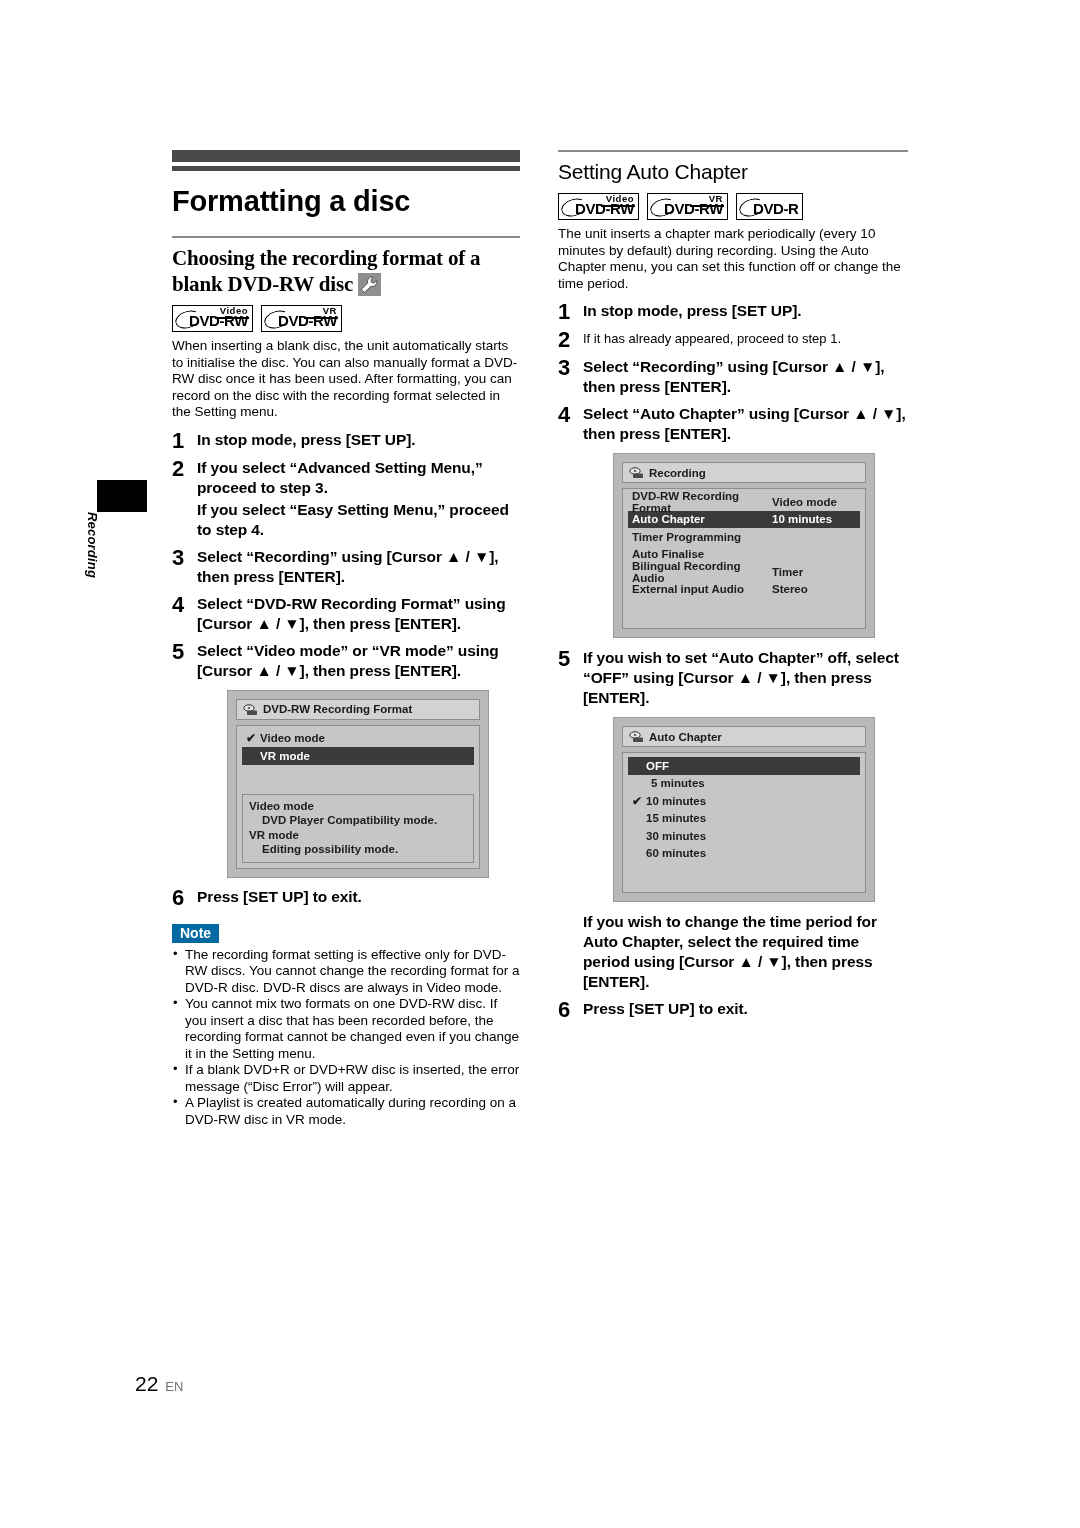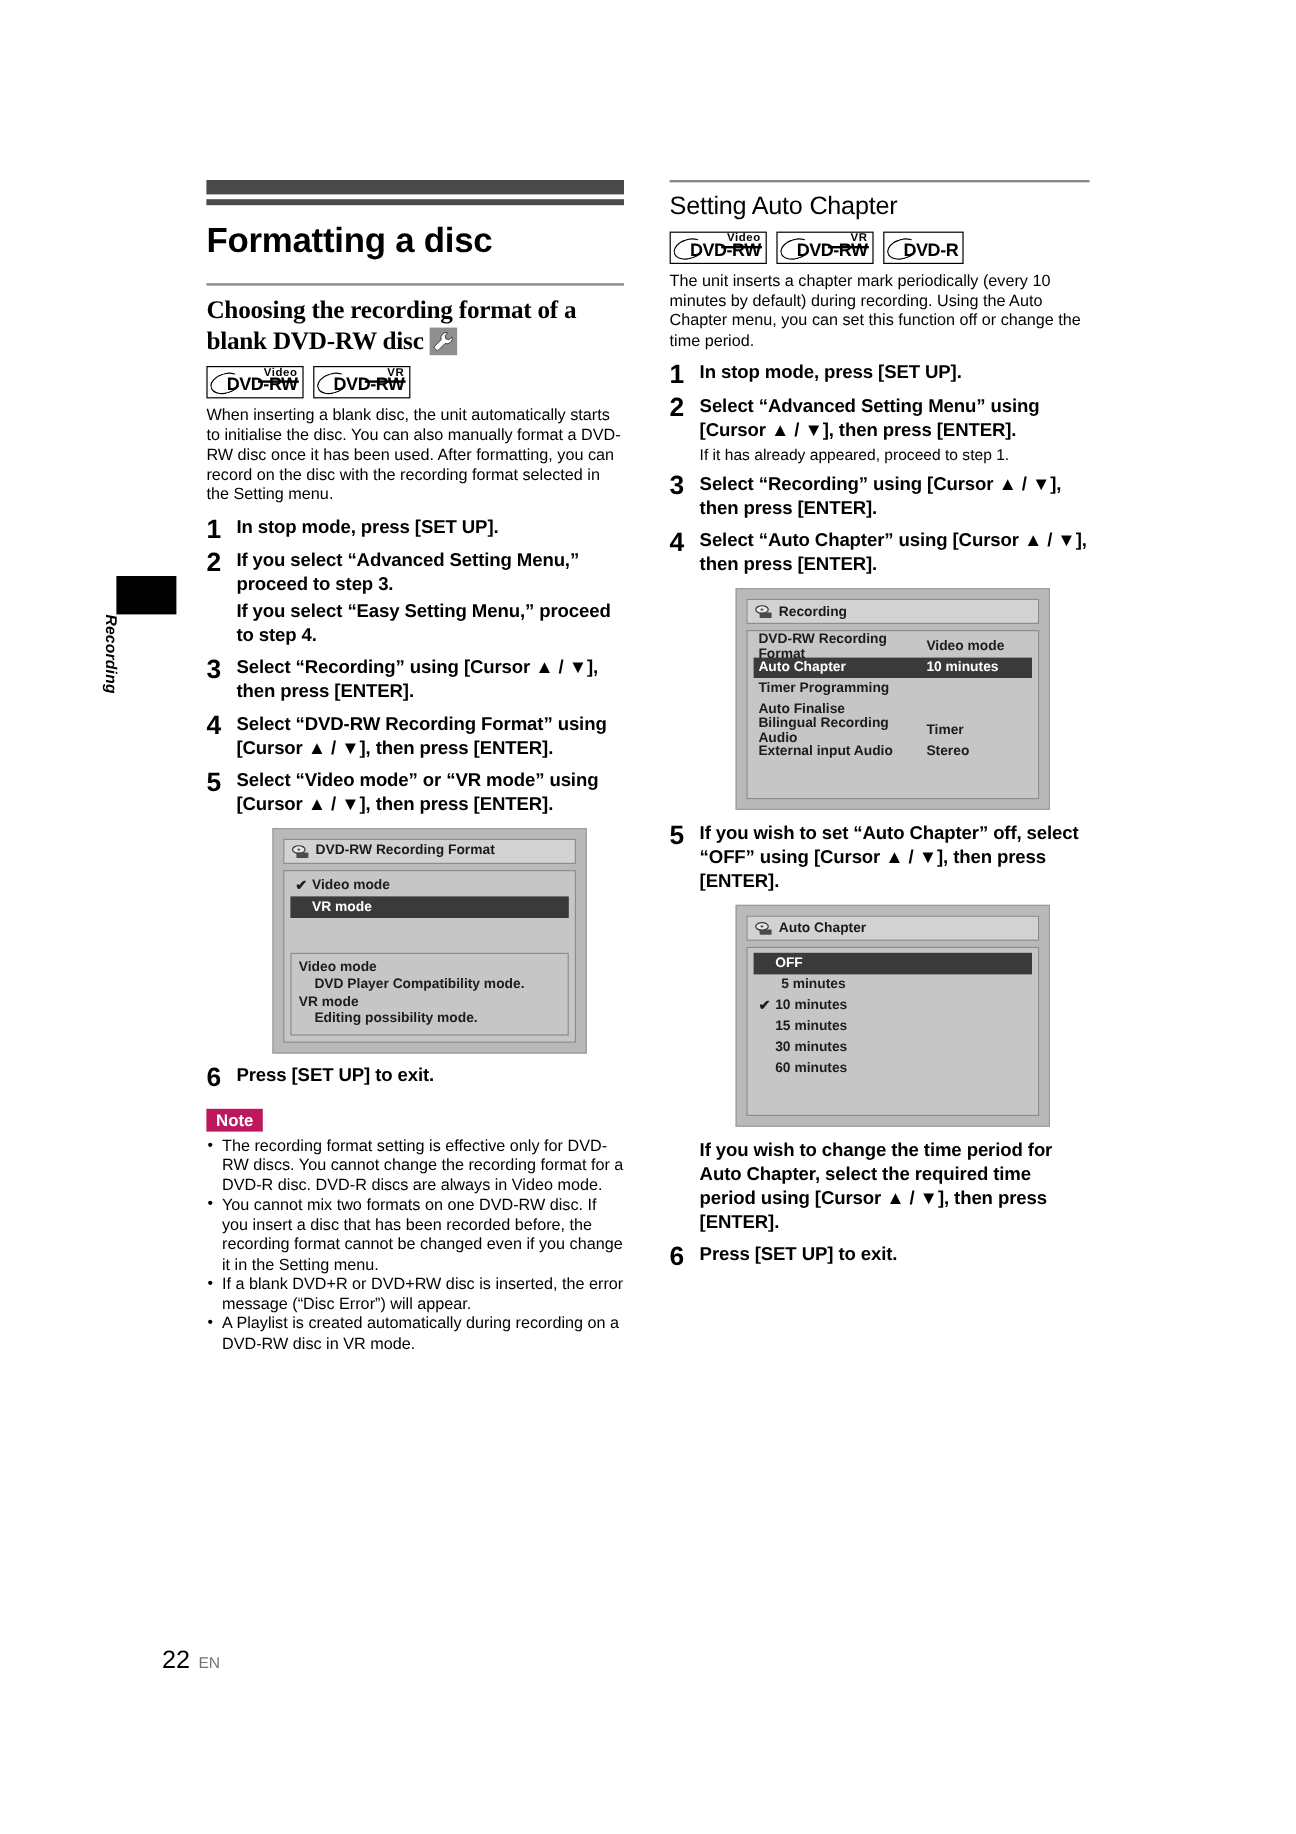--- a/index.html
+++ b/index.html
@@ -102,21 +102,21 @@
     letter-spacing:-.1px;
   }
   .step .sub {
     font-size:13px; font-weight:normal; line-height:16px;
     margin-top:2px;
   }
   .step-noindent { margin-left:25px; }
 
   
   .note-badge {
-    display:inline-block; background:#be185d; color:#fff;
+    display:inline-block; background:#0369a1; color:#fff;
     font-size:14px; font-weight:bold; padding:1px 8px 2px 8px;
     margin:9px 0 4px 0;
   }
   ul.notes { list-style:none; margin:0; padding:0; }
   ul.notes li {
     font-size:13.5px; line-height:16.5px; margin-bottom:0px;
     padding-left:13px; position:relative;
   }
   ul.notes li:before {
     content:"\2022"; position:absolute; left:1px; top:-1px; font-size:13px;
@@ -294,21 +294,20 @@
 
   <p class="body">The unit inserts a chapter mark periodically (every 10 minutes by default) during recording. Using the Auto Chapter menu, you can set this function off or change the time period.</p>
 
   <div class="step">
     <div class="num">1</div>
     <div class="txt">In stop mode, press [SET UP].</div>
   </div>
   <div class="step">
     <div class="num">2</div>
     <div>
-      <div class="txt">Select “Advanced Setting Menu” using [Cursor ▲ / ▼], then press [ENTER].</div>
       <div class="sub">If it has already appeared, proceed to step 1.</div>
     </div>
   </div>
   <div class="step">
     <div class="num">3</div>
     <div class="txt">Select “Recording” using [Cursor ▲ / ▼], then press [ENTER].</div>
   </div>
   <div class="step">
     <div class="num">4</div>
     <div class="txt">Select “Auto Chapter” using [Cursor ▲ / ▼], then press [ENTER].</div>

